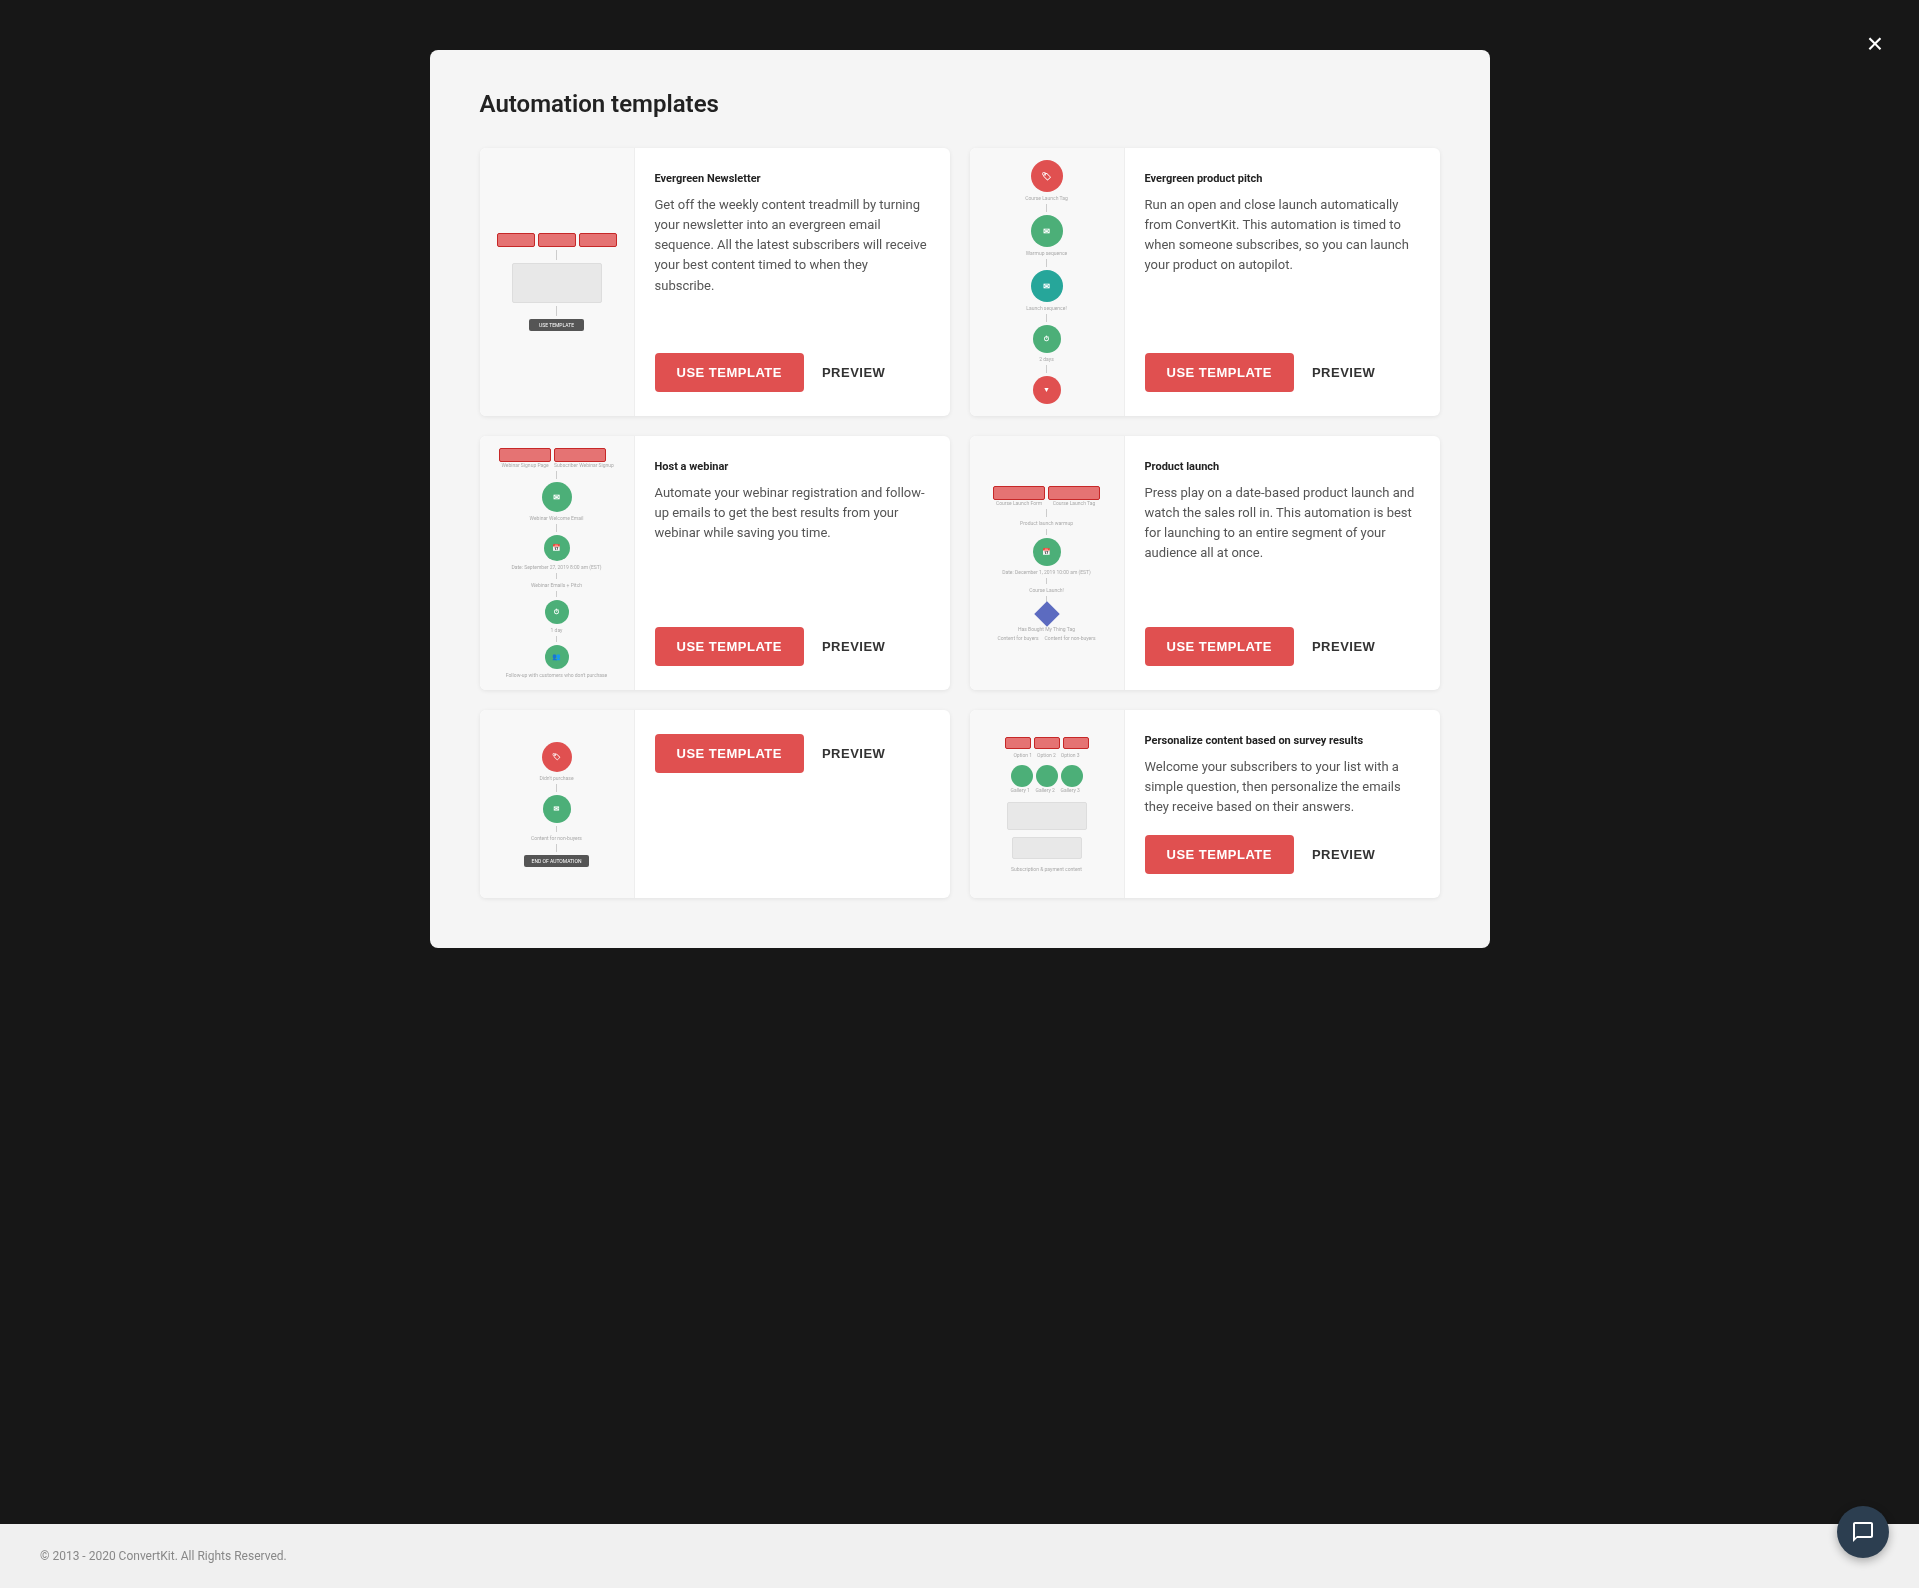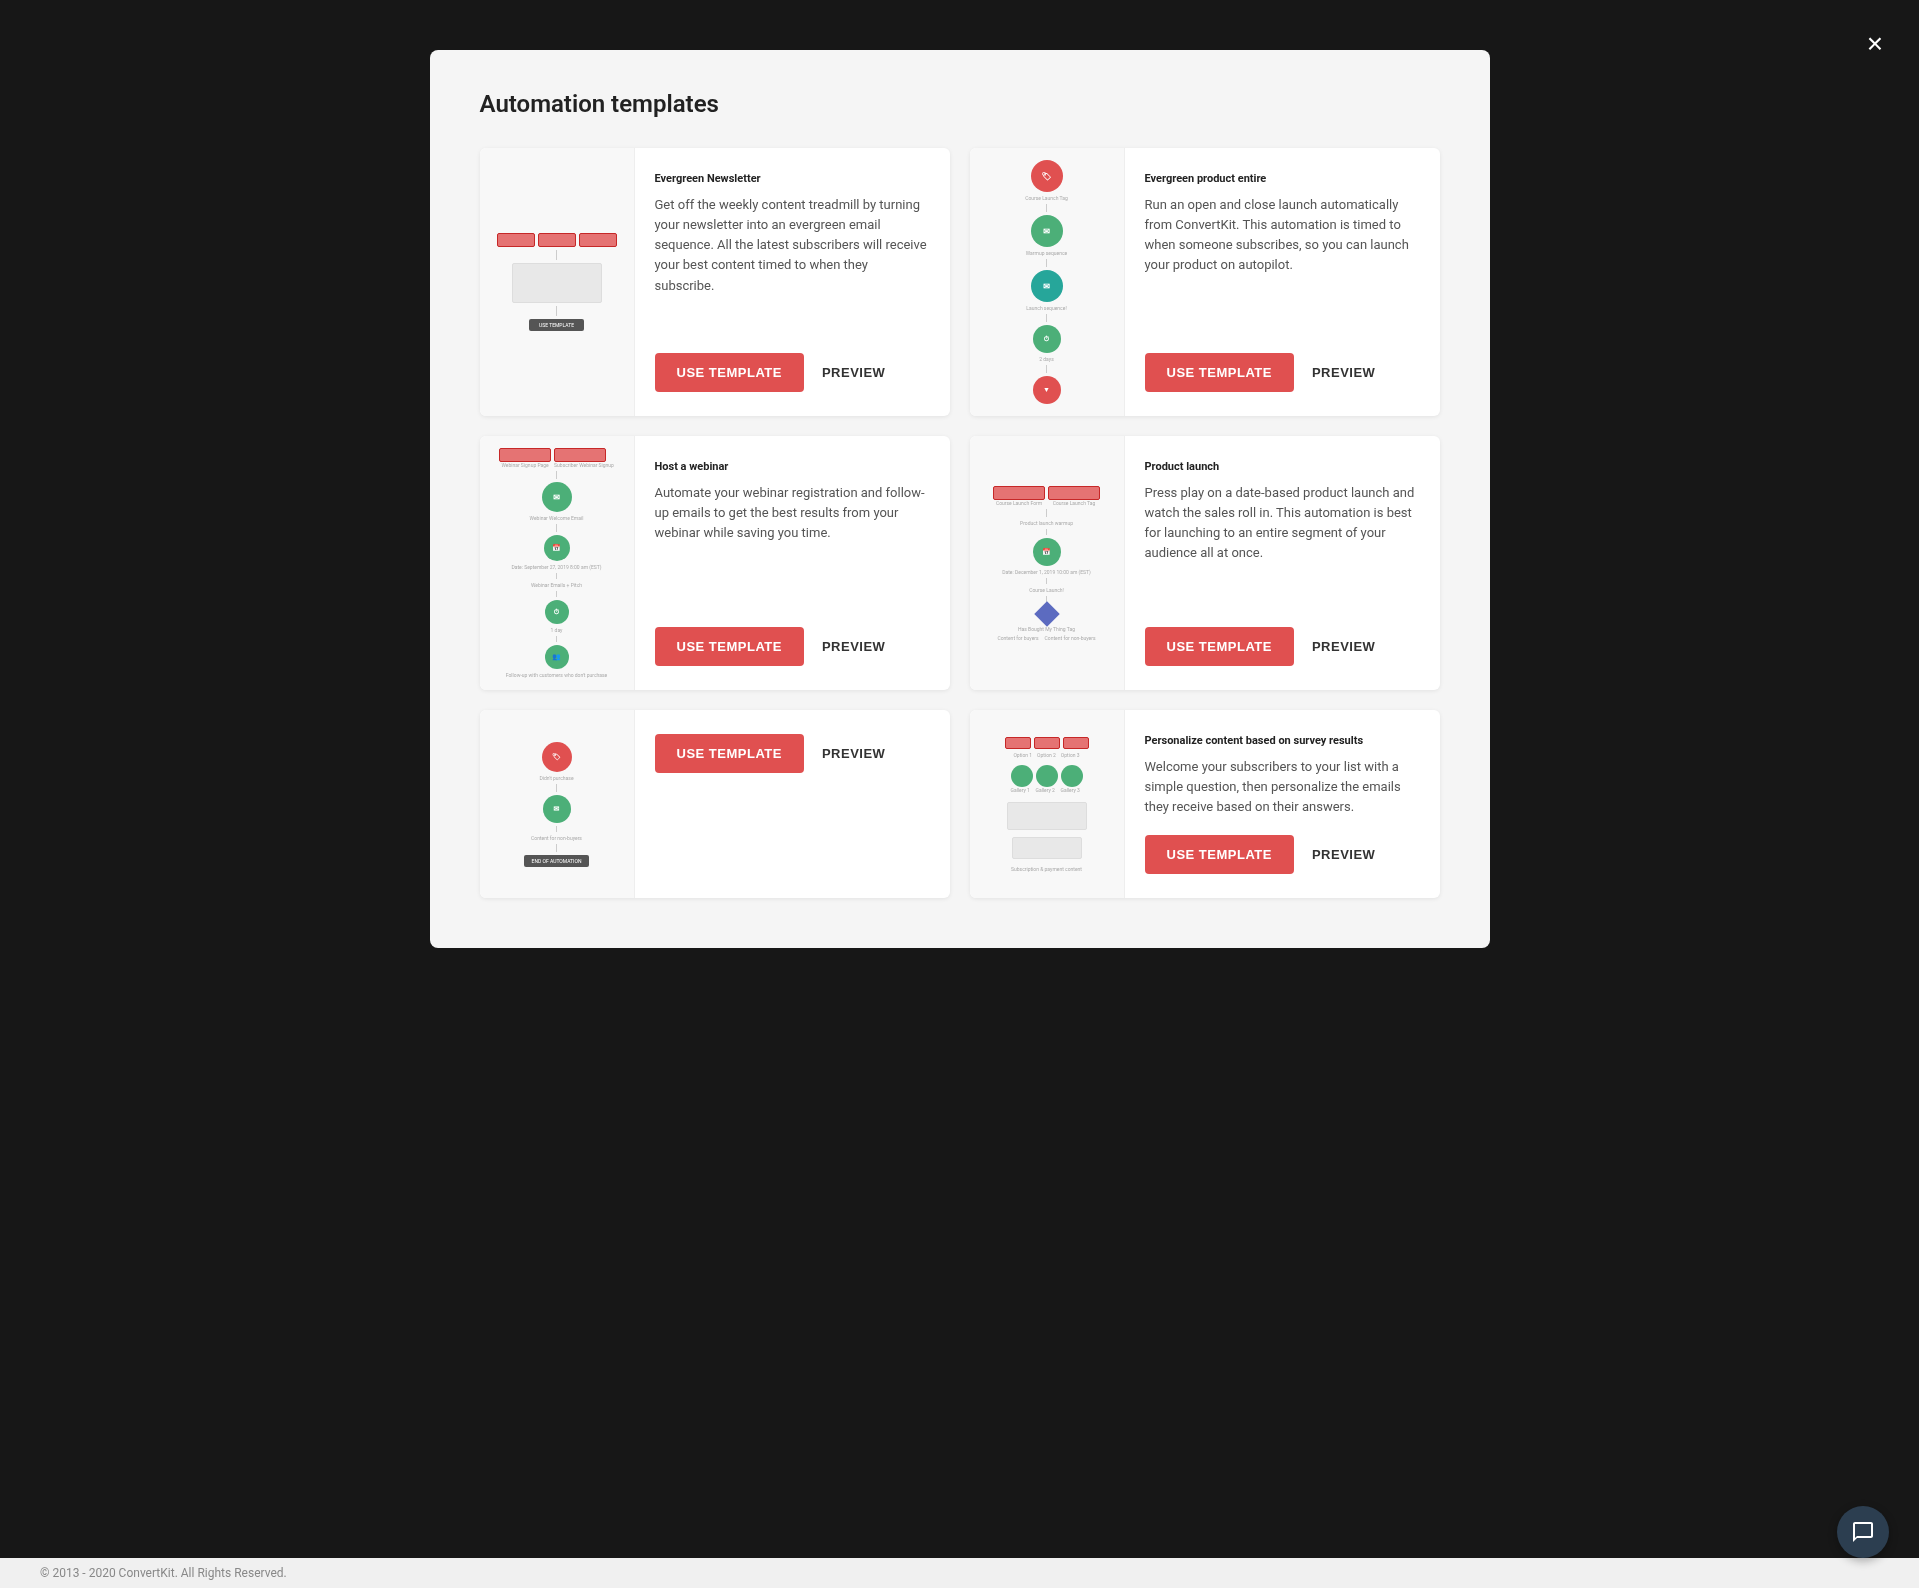--- a/index.html
+++ b/index.html
@@ -120,21 +120,21 @@
       font-weight: 600;
       cursor: pointer;
       text-transform: uppercase;
       letter-spacing: 0.5px;
     }
     .footer-bar {
       position: fixed;
       bottom: 0;
       left: 0;
       right: 0;
-      padding: 8px 40px;
+      padding: 25px 40px;
       background: #f0f0f0;
       font-size: 12px;
       color: #888;
       z-index: 5;
     }
     .chat-btn {
       position: fixed;
       bottom: 30px;
       right: 30px;
       width: 52px;
@@ -259,21 +259,21 @@
           <div class="pi-text">Launch sequence!</div>
           <div class="pi-line" style="height:8px;"></div>
           <div class="pi-circle pi-green" style="width:28px;height:28px;font-size:7px;">⏱</div>
           <div class="pi-text">2 days</div>
           <div class="pi-line" style="height:8px;"></div>
           <div class="pi-circle pi-red" style="width:28px;height:28px;font-size:7px;">▼</div>
         </div>
       </div>
       <div class="card-content">
         <div>
-          <div class="card-title">Evergreen product entire</div>
+          <div class="card-title">Evergreen product pitch</div>
           <div class="card-description">Run an open and close launch automatically from ConvertKit. This automation is timed to when someone subscribes, so you can launch your product on autopilot.</div>
         </div>
         <div class="card-actions">
           <button class="btn-use-template">USE TEMPLATE</button>
           <button class="btn-preview">PREVIEW</button>
         </div>
       </div>
     </div>
 
     <div class="template-card">

